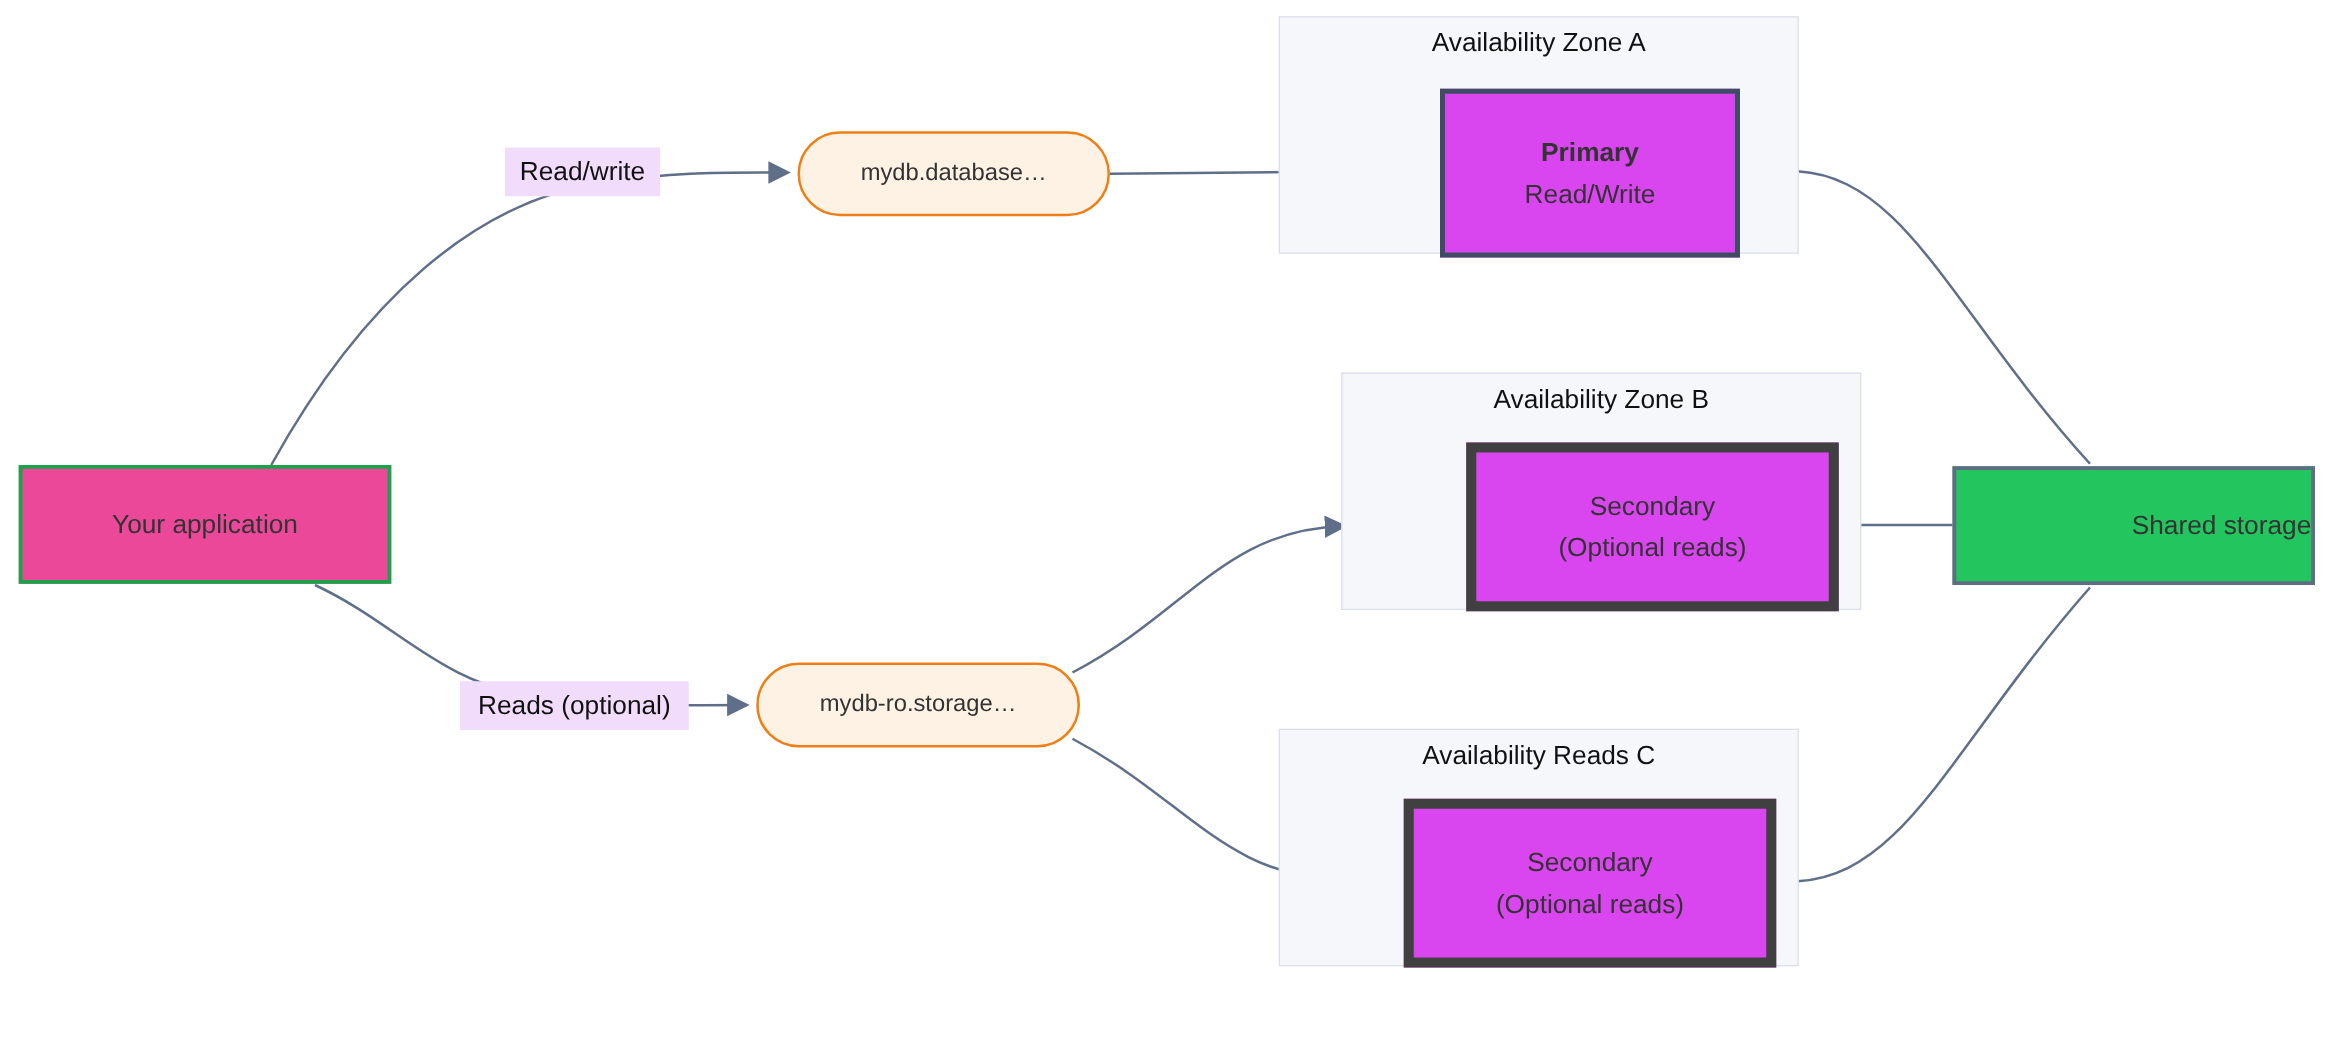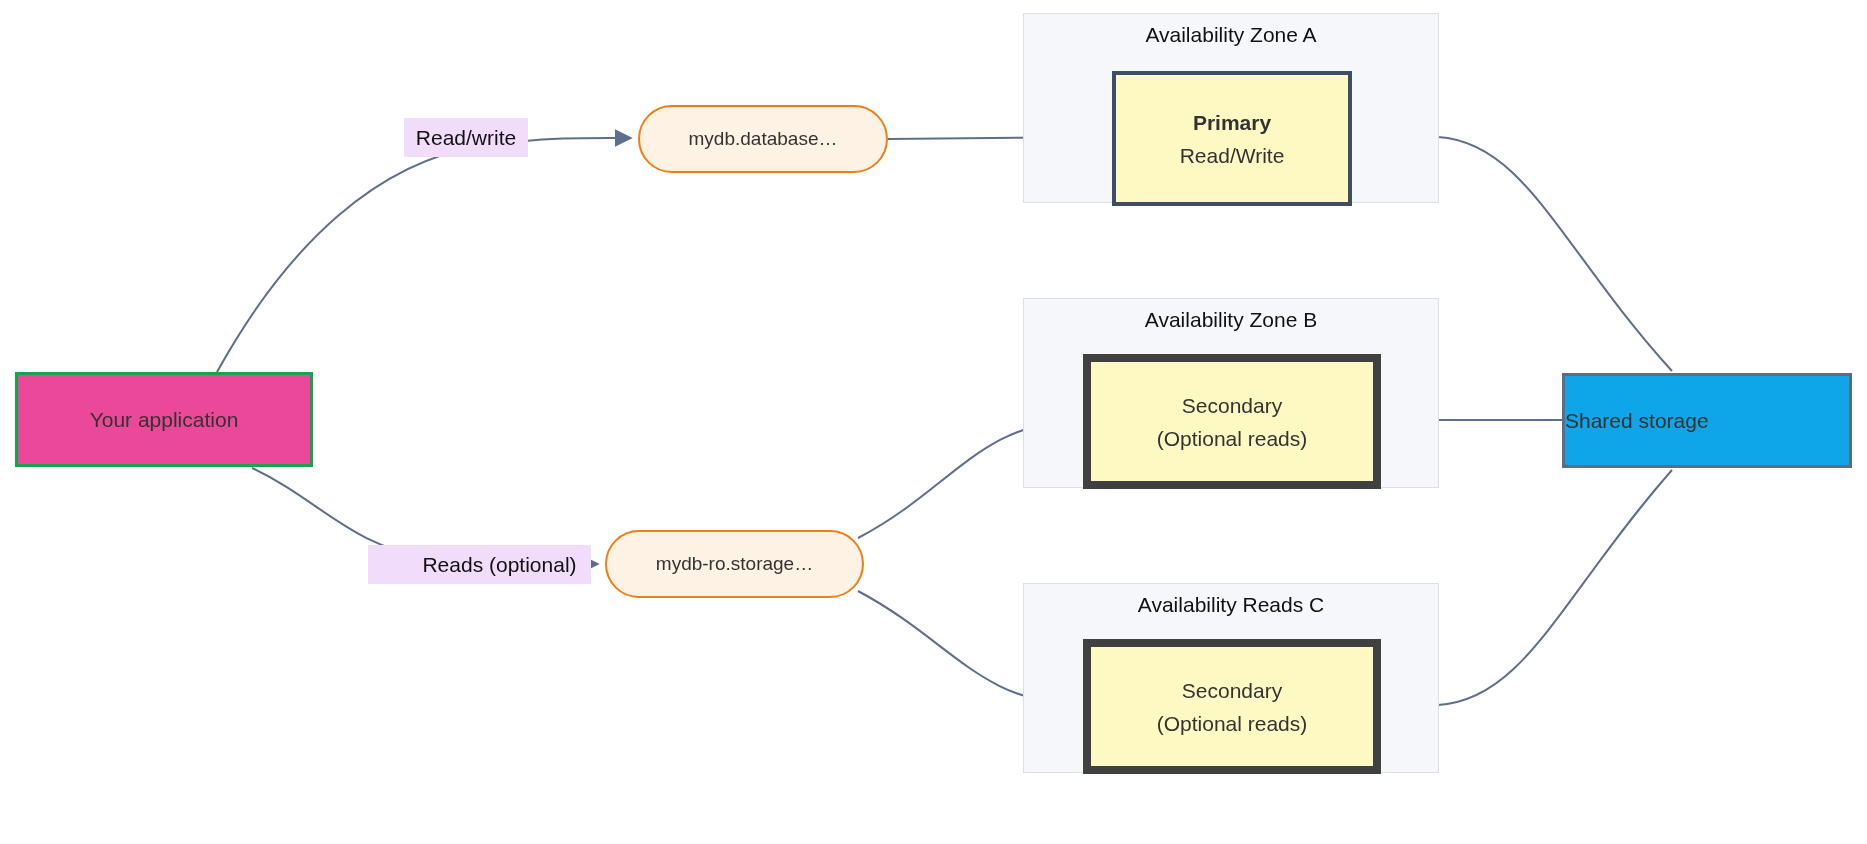--- a/index.html
+++ b/index.html
@@ -19,60 +19,60 @@
     font-size:21px;color:#333;
   }
 
   
   .edge-label{
     position:absolute;background:#f2dcfb;color:#111;
     font-size:21px;display:flex;align-items:center;justify-content:center;
     z-index:3;
   }
   .edge-label.rw{left:404px;top:118px;width:124px;height:39px;}
-  .edge-label.ro{left:368px;top:545px;width:183px;height:39px;padding-left:40px;}
+  .edge-label.ro{left:368px;top:545px;width:183px;height:39px;}
 
   
   .pill{
     position:absolute;height:68px;border-radius:34px;
     background:#fdf2e4;border:2.5px solid #ee7e16;box-sizing:border-box;
     display:flex;align-items:center;justify-content:center;
     font-size:19px;color:#333;
   }
   .pill.writer{left:638px;top:105px;width:250px;}
   .pill.reader{left:605px;top:530px;width:259px;}
 
   
   .zone{
     position:absolute;width:416px;height:190px;box-sizing:border-box;
     background:#f5f7fa;border:1px solid #d8e0ea;
   }
   .zone.a{left:1023px;top:13px;}
-  .zone.b{left:1023px;top:298px;}
+  .zone.b{left:1073px;top:298px;}
   .zone.c{left:1023px;top:583px;}
   .zone-title{
     position:absolute;left:0;top:9px;width:100%;text-align:center;
     font-size:21px;color:#111;
   }
 
   
   .db-node{
-    position:absolute;box-sizing:border-box;background:#fef9c3;
+    position:absolute;box-sizing:border-box;background:#d946ef;
     display:flex;flex-direction:column;align-items:center;justify-content:center;
-    font-size:21px;color:#333;line-height:33px;
+    font-size:21px;color:#333;line-height:33px;margin-left:40px;
   }
   .db-node.primary{left:88px;top:57px;width:240px;height:135px;border:4px solid #3f4d63;}
   .db-node.secondary{left:59px;top:55px;width:298px;height:135px;border:8px solid #404040;}
   .db-node .t1.bold{font-weight:bold;}
 
   
   .storage-node{
     position:absolute;left:1562px;top:373px;width:290px;height:95px;
-    background:#0ea5e9;border:3px solid #5e6d84;box-sizing:border-box;
-    display:flex;align-items:center;justify-content:flex-start;
+    background:#22c55e;border:3px solid #5e6d84;box-sizing:border-box;
+    display:flex;align-items:center;justify-content:flex-end;
     font-size:21px;color:#333;
   }
 </style>
 </head>
 <body>
 
 <div class="canvas">
 
   <svg class="layer connectors" width="1867" height="844" viewBox="0 0 1867 844" fill="none">
     <defs>

